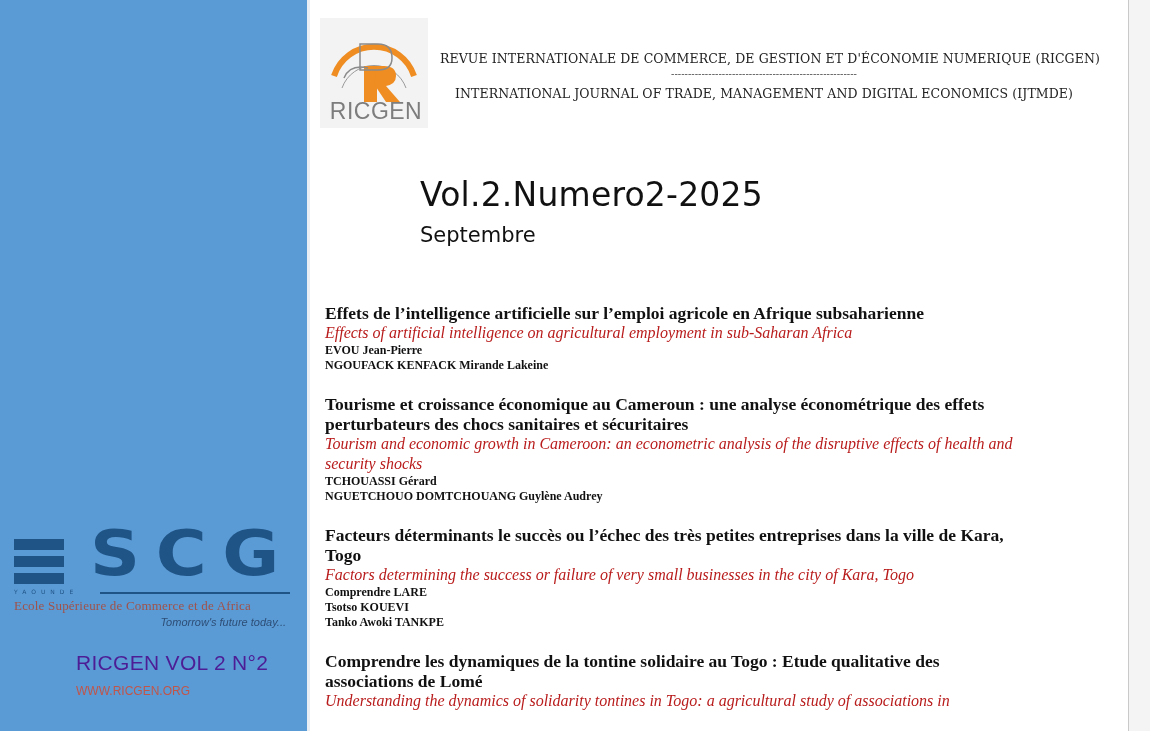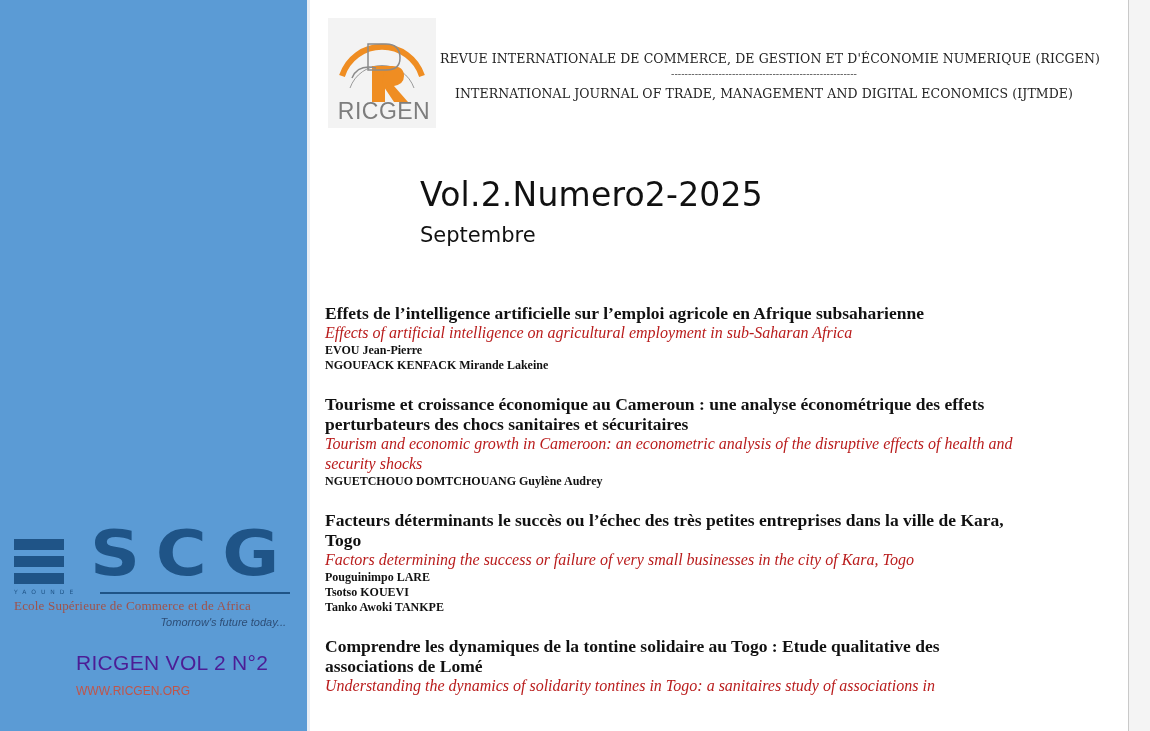--- a/index.html
+++ b/index.html
@@ -17,21 +17,21 @@
   .escg-big { position:absolute; left:76px; top:-14px; font-family:"DejaVu Sans", sans-serif; font-weight:bold; font-size:62px; color:#1f5487; letter-spacing:14px; line-height:1; transform:scaleX(1.12); transform-origin:left top; }
   .yaounde-row { position:relative; height:10px; margin-top:1px; }
   .yaounde { position:absolute; left:0; top:0; font-family:"DejaVu Sans", sans-serif; font-size:6px; letter-spacing:5px; color:#1f5487; }
   .escg-line { position:absolute; left:86px; top:4px; width:190px; height:2px; background:#1f5487; }
   .escg-school { font-family:"Liberation Serif", serif; font-size:13px; color:#a0524a; white-space:nowrap; letter-spacing:0.2px; }
   .escg-tag { font-family:"Liberation Sans", sans-serif; font-style:italic; font-size:11px; color:#2d4e77; text-align:right; padding-right:4px; margin-top:2px; }
   .sb-vol { position:absolute; left:76px; top:651px; font-family:"Liberation Sans", sans-serif; font-size:21px; color:#4c1d95; letter-spacing:0.3px; }
   .sb-web { position:absolute; left:76px; top:684px; font-family:"Liberation Sans", sans-serif; font-size:12px; color:#c0554a; }
 
   
-  .ricgen-logo { position:absolute; left:18px; top:18px; width:108px; height:110px; background:#f3f3f3; }
+  .ricgen-logo { position:absolute; left:10px; top:18px; width:108px; height:110px; background:#f3f3f3; }
   .ricgen-logo svg { position:absolute; left:0; top:0; }
   .ricgen-word { position:absolute; left:6px; bottom:3px; width:100px; text-align:center; font-family:"Liberation Sans", sans-serif; font-size:23px; color:#7d7d7d; letter-spacing:0.5px; }
   .hdr { position:absolute; left:130px; width:648px; text-align:center; font-family:"DejaVu Serif", serif; color:#222; font-size:12.5px; letter-spacing:0.1px; white-space:nowrap; }
   .hdr1 { top:51px; }
   .hdr-dash { top:68px; font-size:10px; letter-spacing:0; color:#333; }
   .hdr2 { top:86px; }
 
   .vol-title { position:absolute; left:110px; top:175px; font-family:"DejaVu Sans", sans-serif; font-size:33px; color:#111; letter-spacing:0.2px; }
   .vol-month { position:absolute; left:110px; top:223px; font-family:"DejaVu Sans", sans-serif; font-size:21px; color:#111; }
 
@@ -90,28 +90,29 @@
   <div class="articles">
     <div class="article">
       <div class="art-title">Effets de l’intelligence artificielle sur l’emploi agricole en Afrique subsaharienne</div>
       <div class="art-sub">Effects of artificial intelligence on agricultural employment in sub-Saharan Africa</div>
       <div class="art-author">EVOU Jean-Pierre</div>
       <div class="art-author">NGOUFACK KENFACK Mirande Lakeine</div>
     </div>
     <div class="article">
       <div class="art-title">Tourisme et croissance économique au Cameroun : une analyse économétrique des effets perturbateurs des chocs sanitaires et sécuritaires</div>
       <div class="art-sub">Tourism and economic growth in Cameroon: an econometric analysis of the disruptive effects of health and security shocks</div>
+      <div class="art-author">TCHOUASSI Gérard</div>
       <div class="art-author">NGUETCHOUO DOMTCHOUANG Guylène Audrey</div>
     </div>
     <div class="article">
       <div class="art-title">Facteurs déterminants le succès ou l’échec des très petites entreprises dans la ville de Kara, Togo</div>
       <div class="art-sub">Factors determining the success or failure of very small businesses in the city of Kara, Togo</div>
-      <div class="art-author">Pouguinimpo LARE</div>
+      <div class="art-author">Comprendre LARE</div>
       <div class="art-author">Tsotso KOUEVI</div>
       <div class="art-author">Tanko Awoki TANKPE</div>
     </div>
     <div class="article">
       <div class="art-title">Comprendre les dynamiques de la tontine solidaire au Togo : Etude qualitative des associations de Lomé</div>
-      <div class="art-sub">Understanding the dynamics of solidarity tontines in Togo: a sanitaires study of associations in</div>
+      <div class="art-sub">Understanding the dynamics of solidarity tontines in Togo: a agricultural study of associations in</div>
     </div>
   </div>
 </div>
 <div id="right-gutter"></div>
 
 </body></html>

